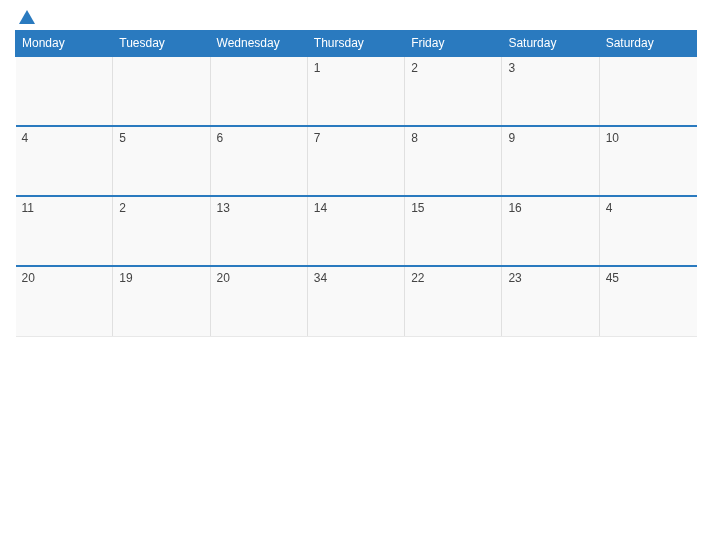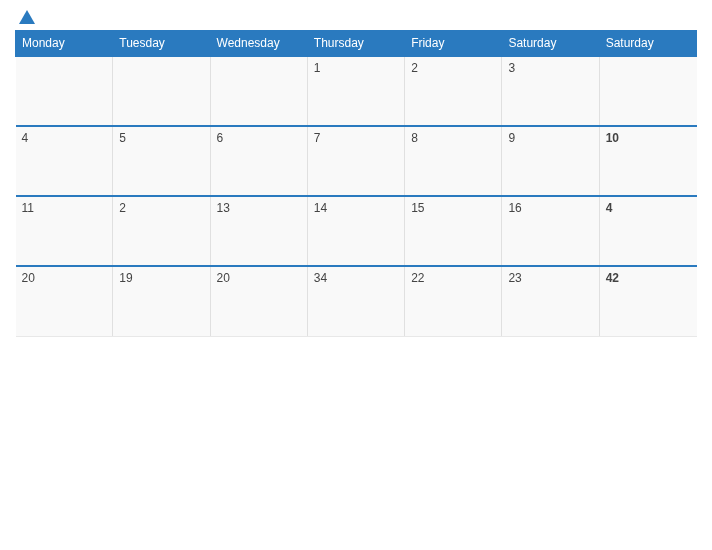--- a/index.html
+++ b/index.html
@@ -92,21 +92,20 @@
       background: #f9f9f9;
       border-left: 1px solid #e0e0e0;
       border-right: 1px solid #e0e0e0;
       border-bottom: 1px solid #e8e8e8;
     }
     .calendar-table tbody td:first-child {
       border-left: none;
     }
     .calendar-table tbody td:last-child {
       border-right: none;
-      font-weight: bold;
     }
     .day-num {
       font-size: 12px;
       color: #444;
     }
     .empty-cell {
       background: #f9f9f9;
     }
   </style>
 </head>
@@ -165,17 +164,17 @@
           <td><span class="day-num">16</span></td>
           <td><span class="day-num">4</span></td>
         </tr>
         <tr>
           <td><span class="day-num">20</span></td>
           <td><span class="day-num">19</span></td>
           <td><span class="day-num">20</span></td>
           <td><span class="day-num">34</span></td>
           <td><span class="day-num">22</span></td>
           <td><span class="day-num">23</span></td>
-          <td><span class="day-num">42</span></td>
+          <td><span class="day-num">45</span></td>
         </tr>
       </tbody>
   </table>
 </div>
 
 </body></html>

